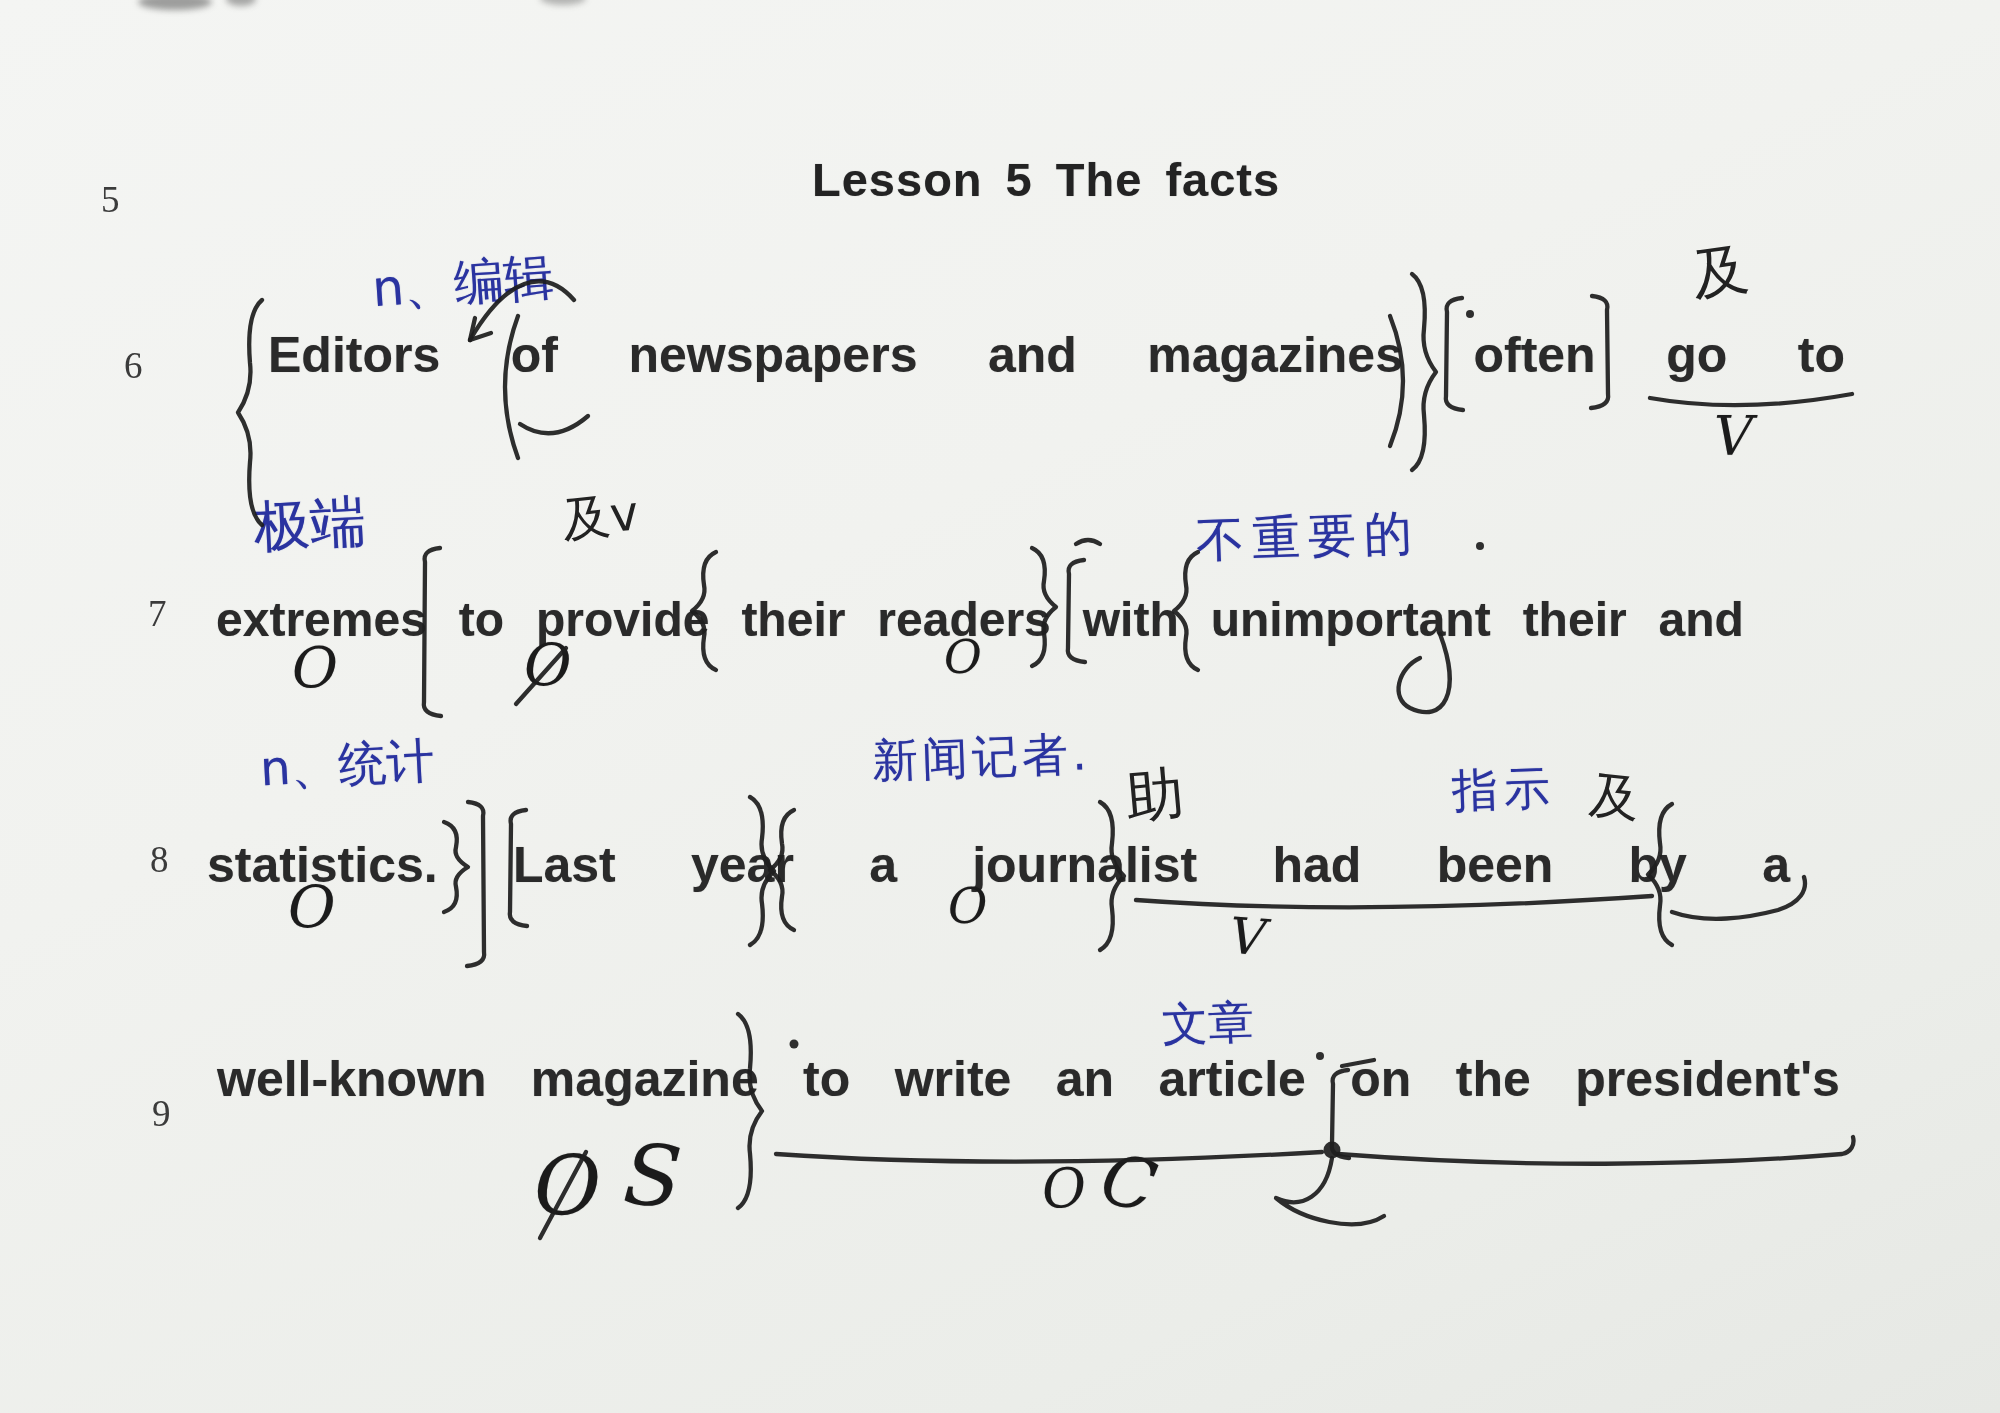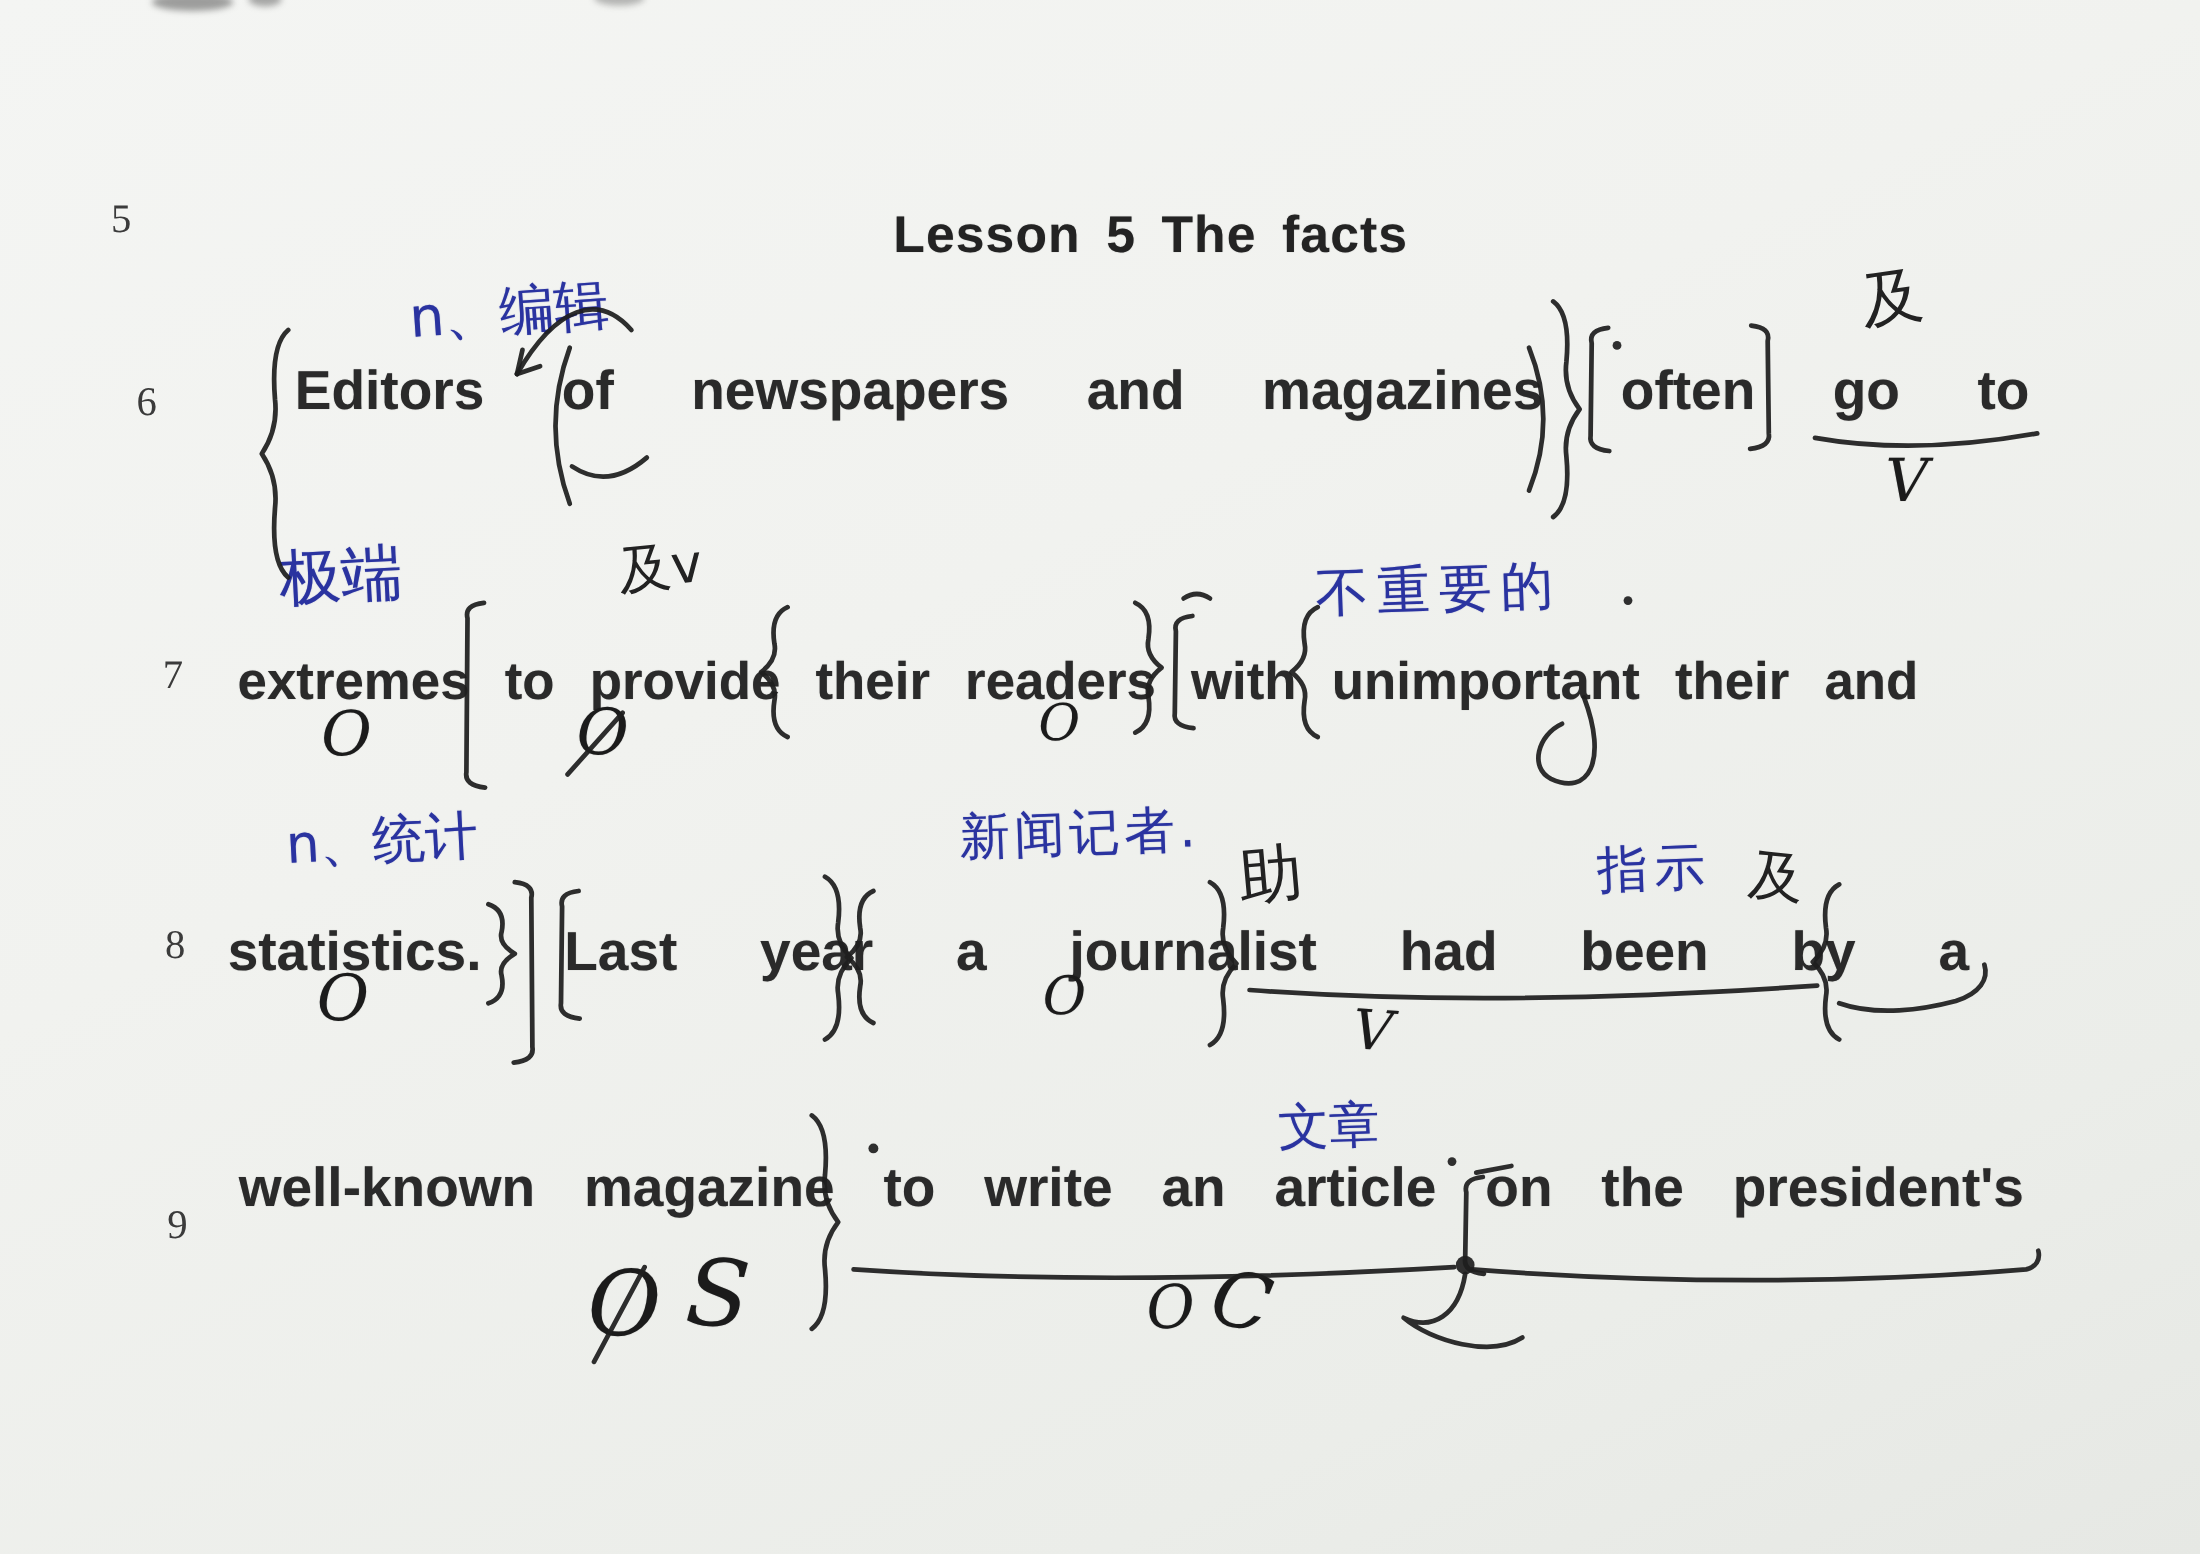--- a/index.html
+++ b/index.html
@@ -1,21 +1,21 @@
 <!DOCTYPE html>
 <html><head>
 <meta charset="utf-8">
 <style>
   html,body{margin:0;padding:0;background:#e7e9e6;}
   #page{position:relative;width:2000px;height:1413px;overflow:hidden;
         background:linear-gradient(155deg,#f4f5f3 0%,#f1f2ef 40%,#ebede9 80%,#e6e8e4 100%);
         font-family:"Liberation Sans",sans-serif;}
   .smudge{position:absolute;border-radius:50%;filter:blur(3px);}
   #title{position:absolute;left:812px;top:152px;font:bold 47px "Liberation Sans",sans-serif;
-         color:#232323;letter-spacing:1px;word-spacing:9px;text-shadow:0 0 1px rgba(40,40,40,.4);white-space:nowrap;margin-top:33px;}
+         color:#232323;letter-spacing:1px;word-spacing:9px;text-shadow:0 0 1px rgba(40,40,40,.4);white-space:nowrap;}
   .num{position:absolute;font-family:"Liberation Serif",serif;font-size:37px;color:#3b3b3b;}
   .tline{position:absolute;display:flex;justify-content:space-between;align-items:flex-end;
          font-weight:bold;color:#2a2a2a;text-shadow:0 0 1px rgba(40,40,40,.35);}
   .word{flex:0 0 auto;white-space:nowrap;}
   .hw-cn{position:absolute;color:#2a33a0;font-family:"DejaVu Sans",sans-serif;white-space:nowrap;
          text-shadow:0 0 1px rgba(42,51,160,.5);line-height:1;}
   .hw-letter{position:absolute;color:#1b1b1b;font-family:"DejaVu Serif",serif;font-style:italic;
              line-height:1;text-shadow:0 0 1px rgba(20,20,20,.35);}
   #marks{position:absolute;left:0;top:0;pointer-events:none;}
   #marks path{fill:none;stroke:#1e1e1e;stroke-width:4.3;stroke-linecap:round;stroke-linejoin:round;opacity:.93;}

